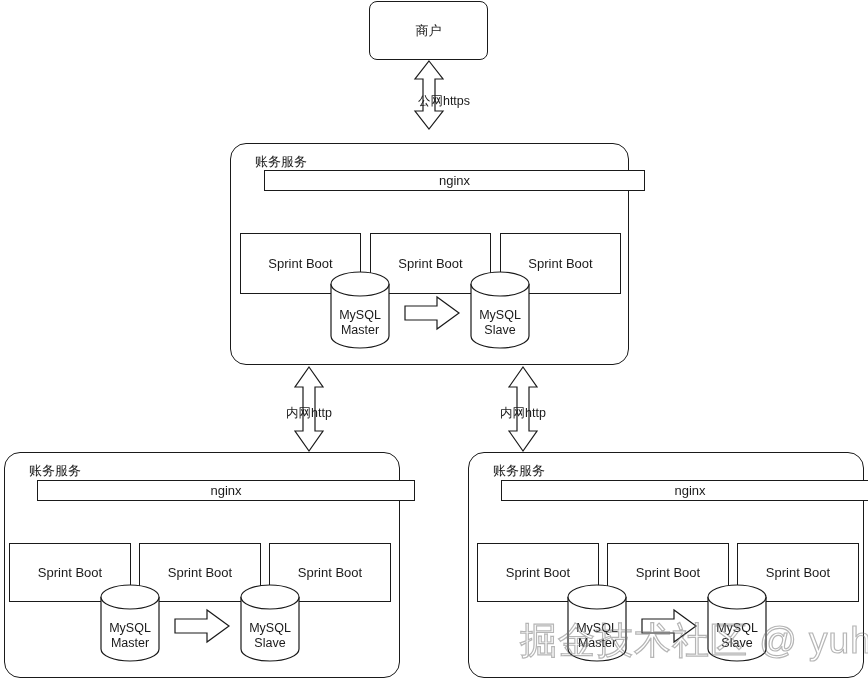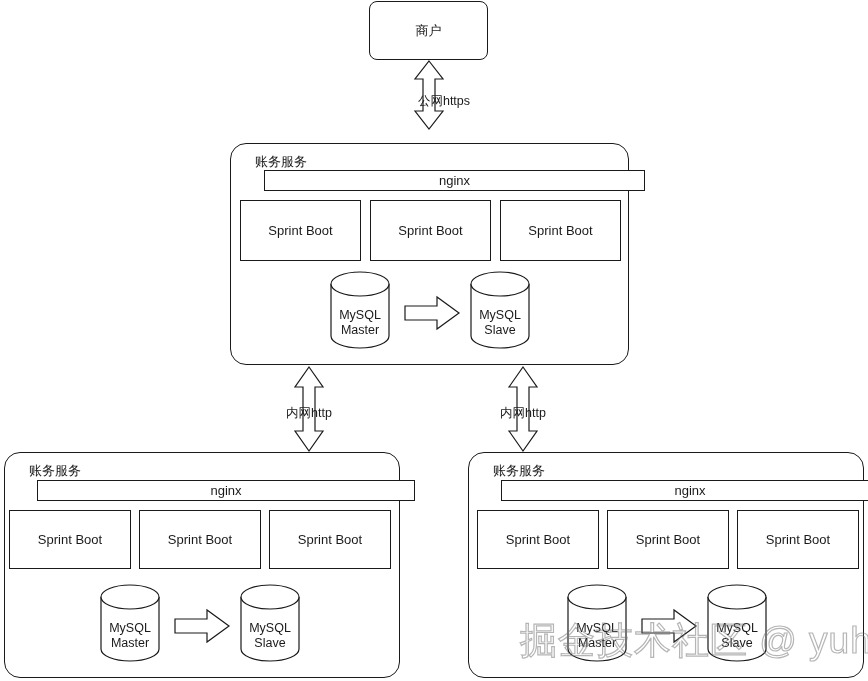--- a/index.html
+++ b/index.html
@@ -60,20 +60,21 @@
   }
   .boot-box {
     position: absolute;
     box-sizing: border-box;
     background: #ffffff;
     border: 1px solid #1a1a1a;
     display: flex;
     align-items: center;
     justify-content: center;
     font-size: 13px;
+    margin-top: 33px;
   }
   .db {
     position: absolute;
   }
   .db svg { display: block; overflow: visible; }
   .db-label {
     position: absolute;
     left: 0;
     width: 100%;
     text-align: center;

